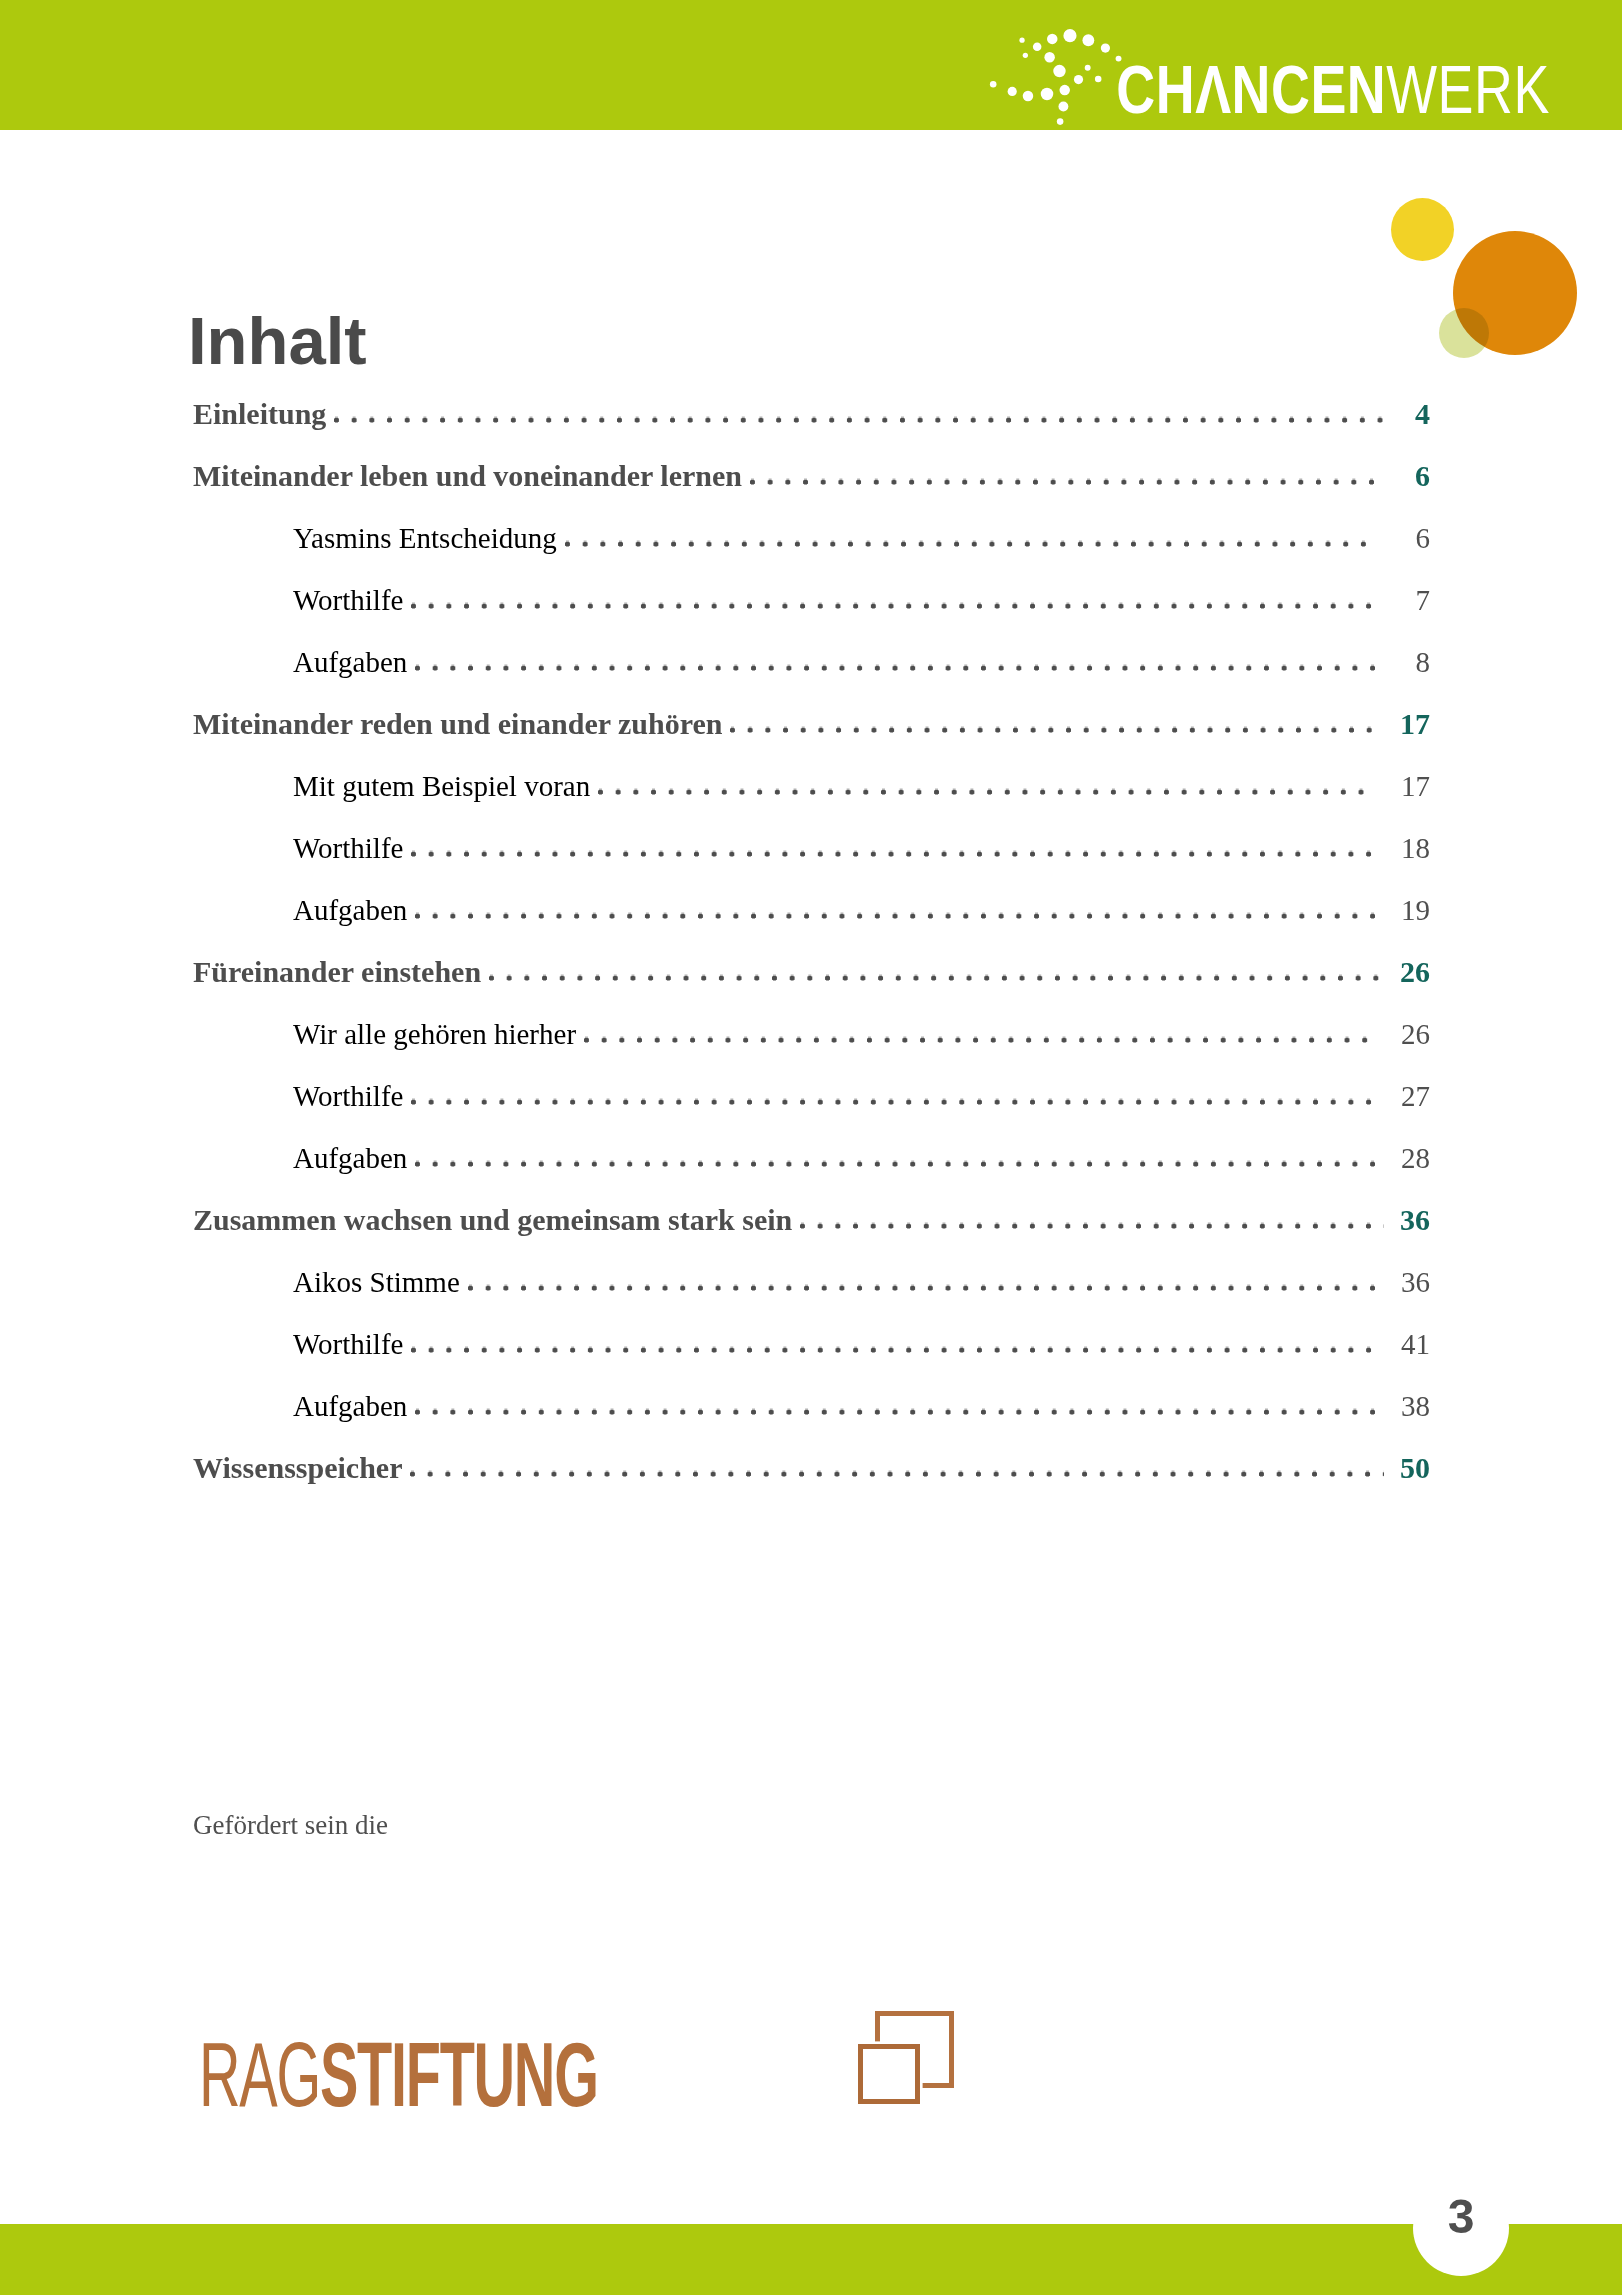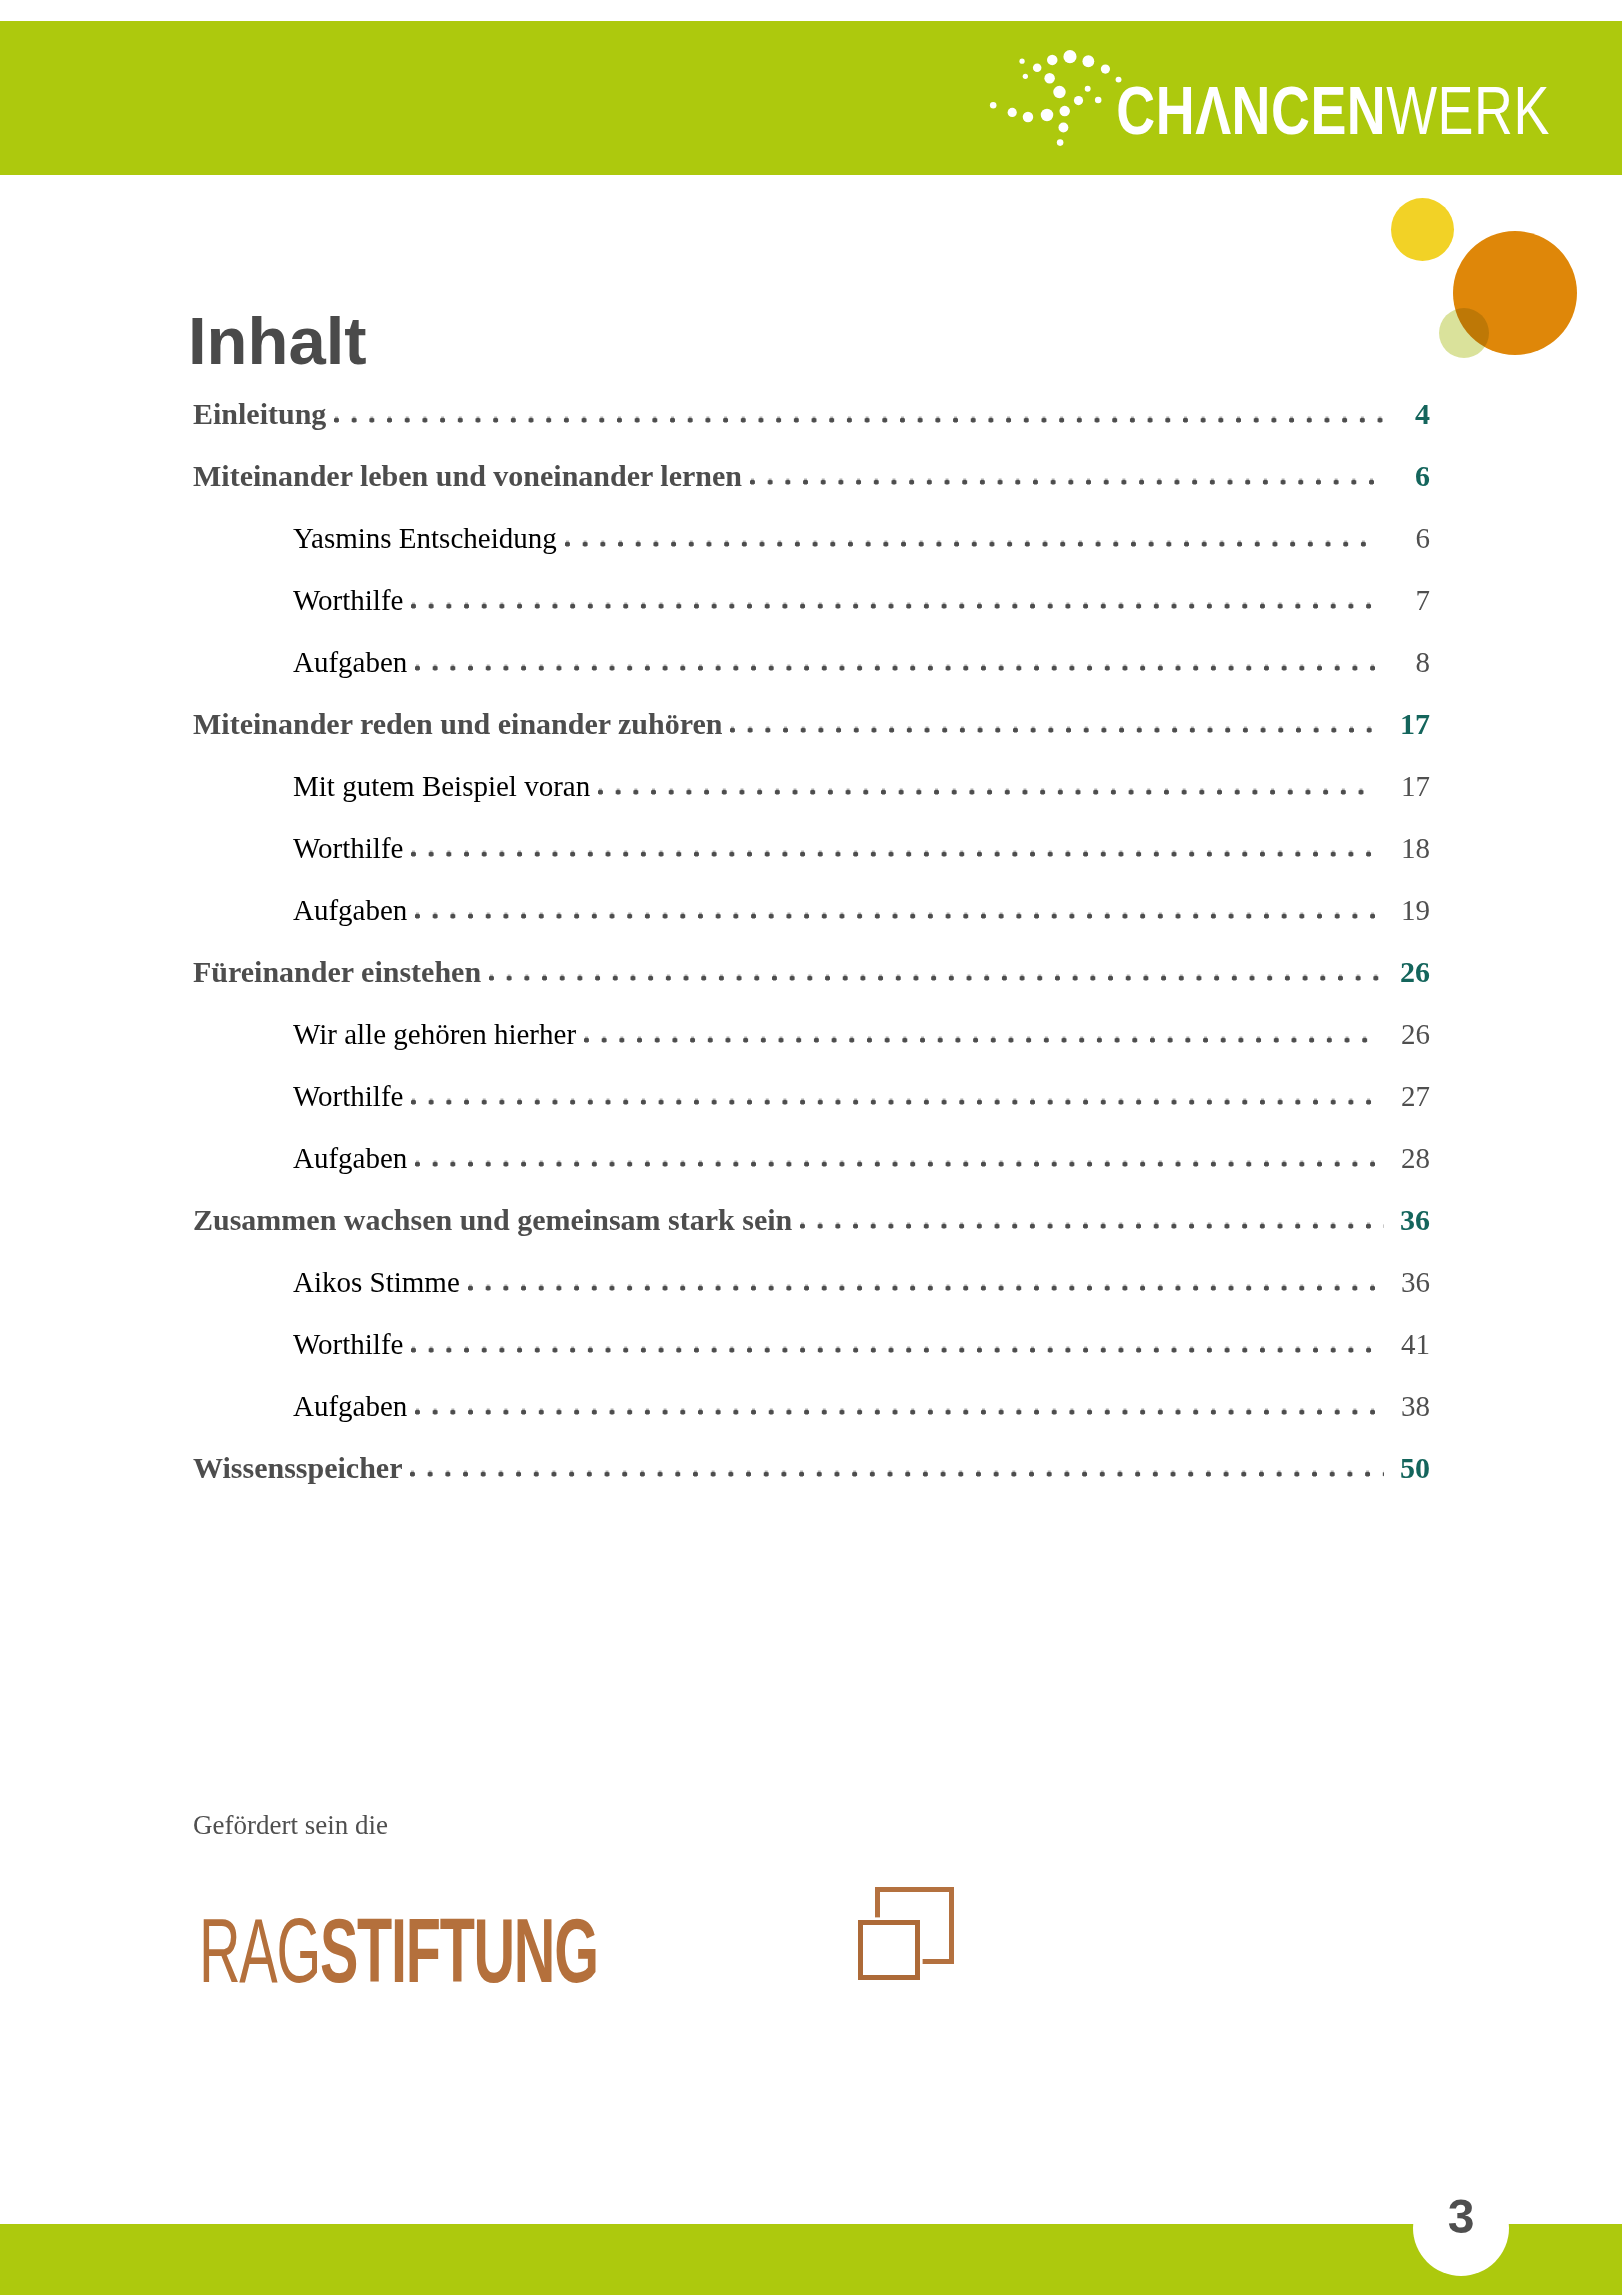--- a/index.html
+++ b/index.html
@@ -2,23 +2,22 @@
 <html style="font-size:10.5px"><head>
 <meta charset="utf-8">
 <style>
   html,body{margin:0;padding:0;}
   body{
     width:1623px;height:2295px;position:relative;background:#ffffff;overflow:hidden;
     font-family:"Liberation Serif",serif;
   }
   
   .header{
-    position:absolute;left:0;top:0;width:1623px;height:154px;
+    position:absolute;left:0;top:0;width:1623px;height:130px;
     background:var(--green,#adc90d);
-    margin-top:21px;
   }
   .swirl{position:absolute;left:982px;top:11.8px;width:151px;height:126px;}
   .wordmark{
     position:absolute;right:73px;top:55px;
     font-family:"Liberation Sans",sans-serif;font-size:69px;line-height:1;
     color:#ffffff;letter-spacing:0.7px;white-space:nowrap;
     transform:scaleX(0.78);transform-origin:right center;
   }
   .wordmark .bold{font-weight:bold;}
   .wordmark .light{font-weight:normal;}
@@ -48,21 +47,21 @@
   }
   .toc-row.level2 .toc-dots{margin-right:11.8px;}
   .toc-page{min-width:43px;text-align:right;font-size:30px;}
   .toc-row.level1 .toc-page{color:#14655c;font-weight:bold;}
   .toc-row.level2 .toc-page{color:#4f4f4f;font-weight:normal;font-size:29px;}
   
   .funding-note{
     position:absolute;left:193px;top:1810px;
     font-size:27px;color:#4f4f4f;
   }
-  .rag-logo{position:absolute;left:199px;top:1854px;display:flex;align-items:flex-end;}
+  .rag-logo{position:absolute;left:199px;top:1978px;display:flex;align-items:flex-end;}
   .rag-text{
     font-family:"Liberation Sans",sans-serif;font-size:90px;line-height:1;
     white-space:nowrap;color:#b4703c;letter-spacing:-2px;
     transform:scaleX(0.64);transform-origin:left bottom;
     margin-bottom:-10.5px;
   }
   .rag-text .light{font-weight:normal;}
   .rag-text .bold{font-weight:bold;}
   .rag-squares{position:relative;width:141px;height:131px;margin-left:-151px;}
   .rag-logo .rag-squares{margin-left:27.5px;}

